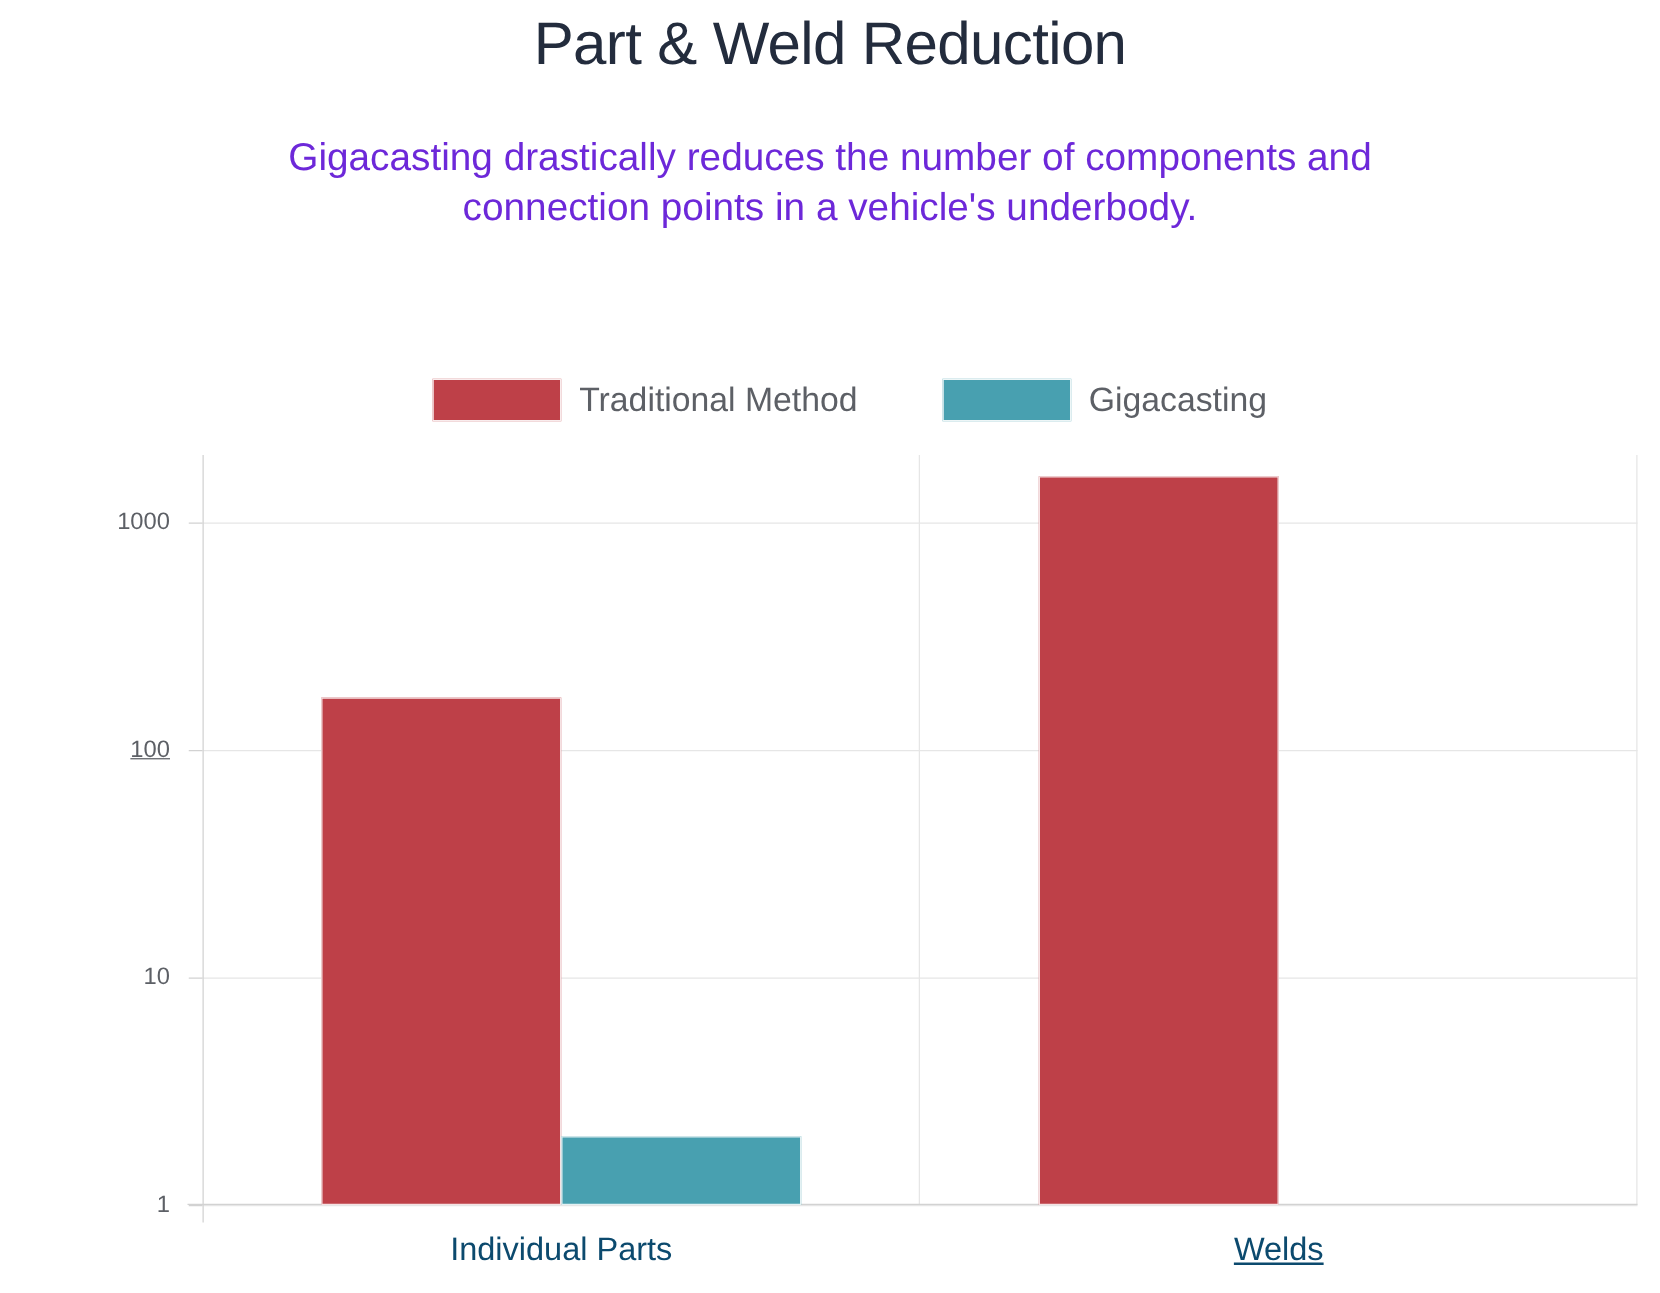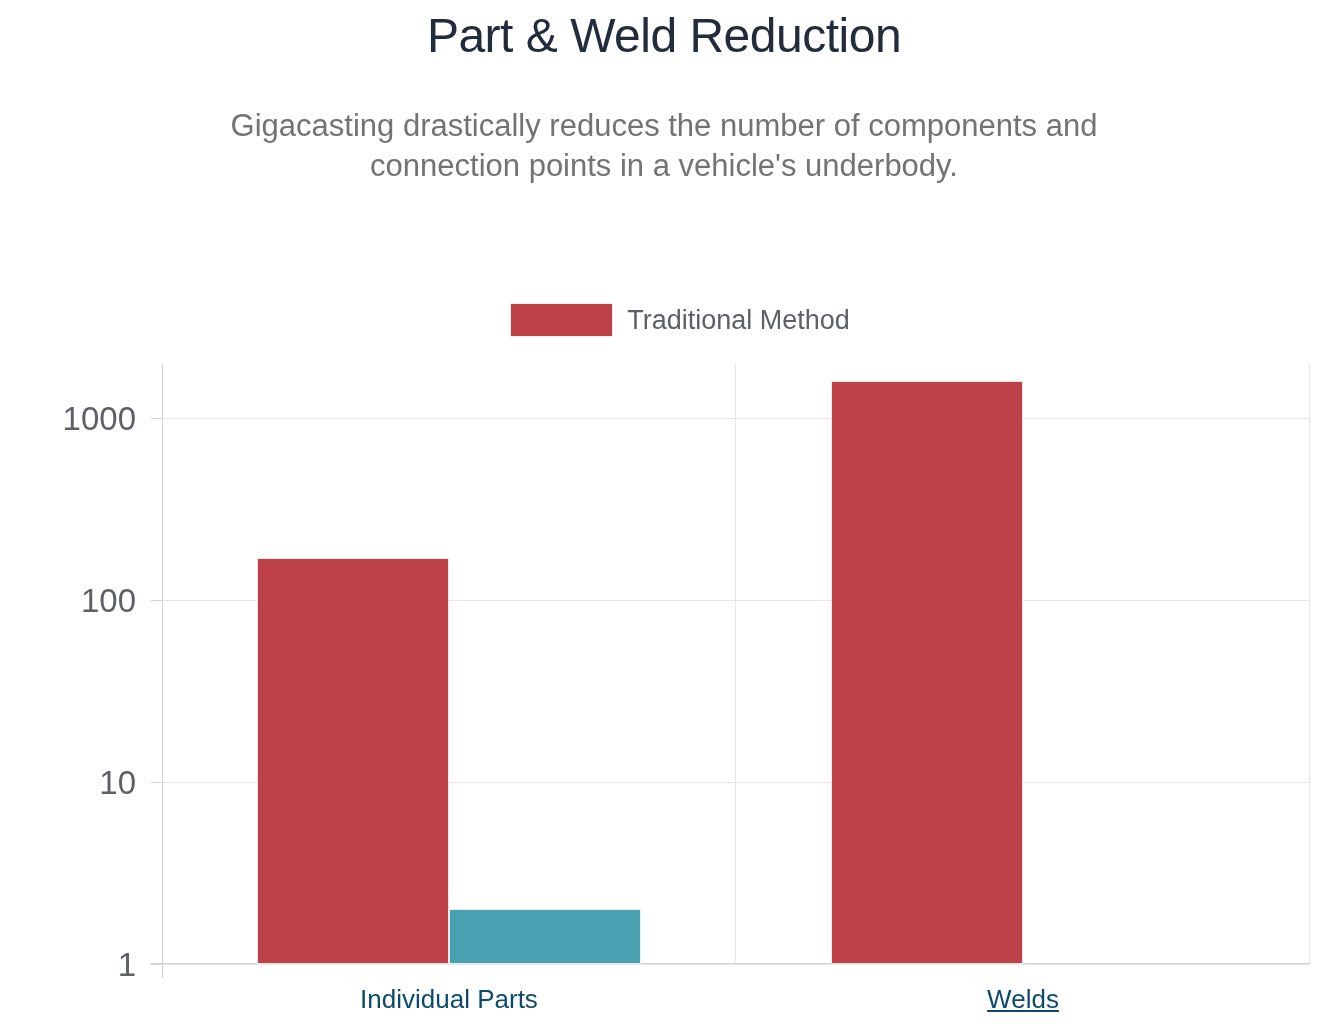--- a/index.html
+++ b/index.html
@@ -37,21 +37,21 @@
     line-height: 1.15;
   }
   .chart-subtitle {
     position: absolute;
     top: 106px;
     left: 164px;
     width: 1000px;
     text-align: center;
     font-size: 31px;
     font-weight: normal;
-    color: #737373;
+    color: #6d28d9;
     line-height: 1.28;
   }
 
   
   .legend {
     position: absolute;
     top: 303px;
     left: 0;
     width: 1328px;
     display: flex;
@@ -127,21 +127,21 @@
     width: 11px;
     height: 1px;
     background: #d2d2d2;
     left: 151px;
   }
   .y-tick-label {
     position: absolute;
     right: 12px;
     width: 90px;
     text-align: right;
-    font-size: 33px;
+    font-size: 19px;
     color: #5d6066;
     transform: translateY(-50%);
     line-height: 1;
   }
   .x-tick-label {
     position: absolute;
     top: 986px;
     font-size: 26px;
     color: #0c4a6e;
     text-align: center;
@@ -160,20 +160,24 @@
 <div class="chart-card">
 
   <div class="chart-title">Part &amp; Weld Reduction</div>
 
   <div class="chart-subtitle">Gigacasting drastically reduces the number of components and connection points in a vehicle's underbody.</div>
 
   <div class="legend">
     <div class="legend-item">
       <span class="legend-swatch" style="background:#be4048"></span>
       <span class="legend-label">Traditional Method</span>
+    </div>
+    <div class="legend-item">
+      <span class="legend-swatch" style="background:#48a0b0"></span>
+      <span class="legend-label">Gigacasting</span>
     </div>
   </div>
 
   <div class="plot-wrap">
 
     <div class="plot-area" id="plot-area">
         <div class="gridline-h" style="top: 600px;"></div>
         <div class="gridline-h" style="top: 418px;"></div>
         <div class="gridline-h" style="top: 236px;"></div>
         <div class="gridline-h" style="top: 54px;"></div>
@@ -182,21 +186,21 @@
       </div>
 
     <div class="axis-y"></div>
     <div class="axis-x"></div>
 
     <div id="y-ticks">
         <div class="y-tick-label" style="top: 964px; left: 46px;">1</div>
         <div class="tick-mark" style="top: 964px;"></div>
         <div class="y-tick-label" style="top: 782px; left: 46px;">10</div>
         <div class="tick-mark" style="top: 782px;"></div>
-        <div class="y-tick-label" style="top: 600px; left: 46px;">100</div>
+        <div class="y-tick-label" style="top: 600px; left: 46px; text-decoration: underline;">100</div>
         <div class="tick-mark" style="top: 600px;"></div>
         <div class="y-tick-label" style="top: 418px; left: 46px;">1000</div>
         <div class="tick-mark" style="top: 418px;"></div>
       </div>
     <div id="x-ticks">
         <div class="x-tick-label" style="left: 162px; width: 574px;">Individual Parts</div>
         <div class="x-tick-label" style="left: 736px; width: 574px; text-decoration: underline;">Welds</div>
       </div>
     <div id="bars">
         <div class="bar" title="Traditional Method: 170" style="left: 257px; top: 558px; width: 192px; height: 406px; background: rgb(190, 64, 72);"></div>

